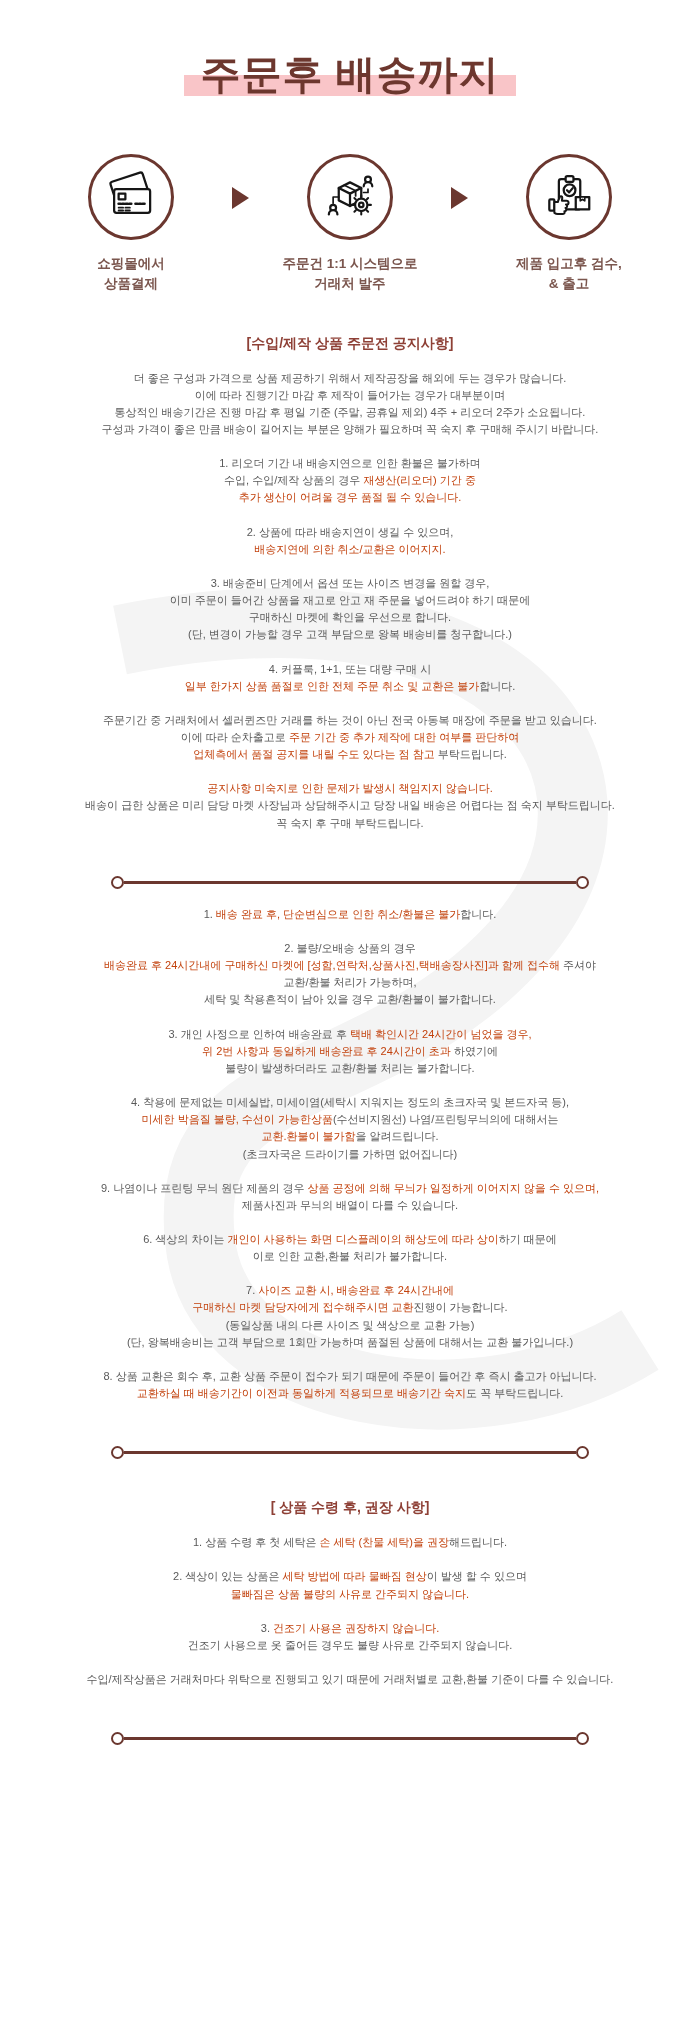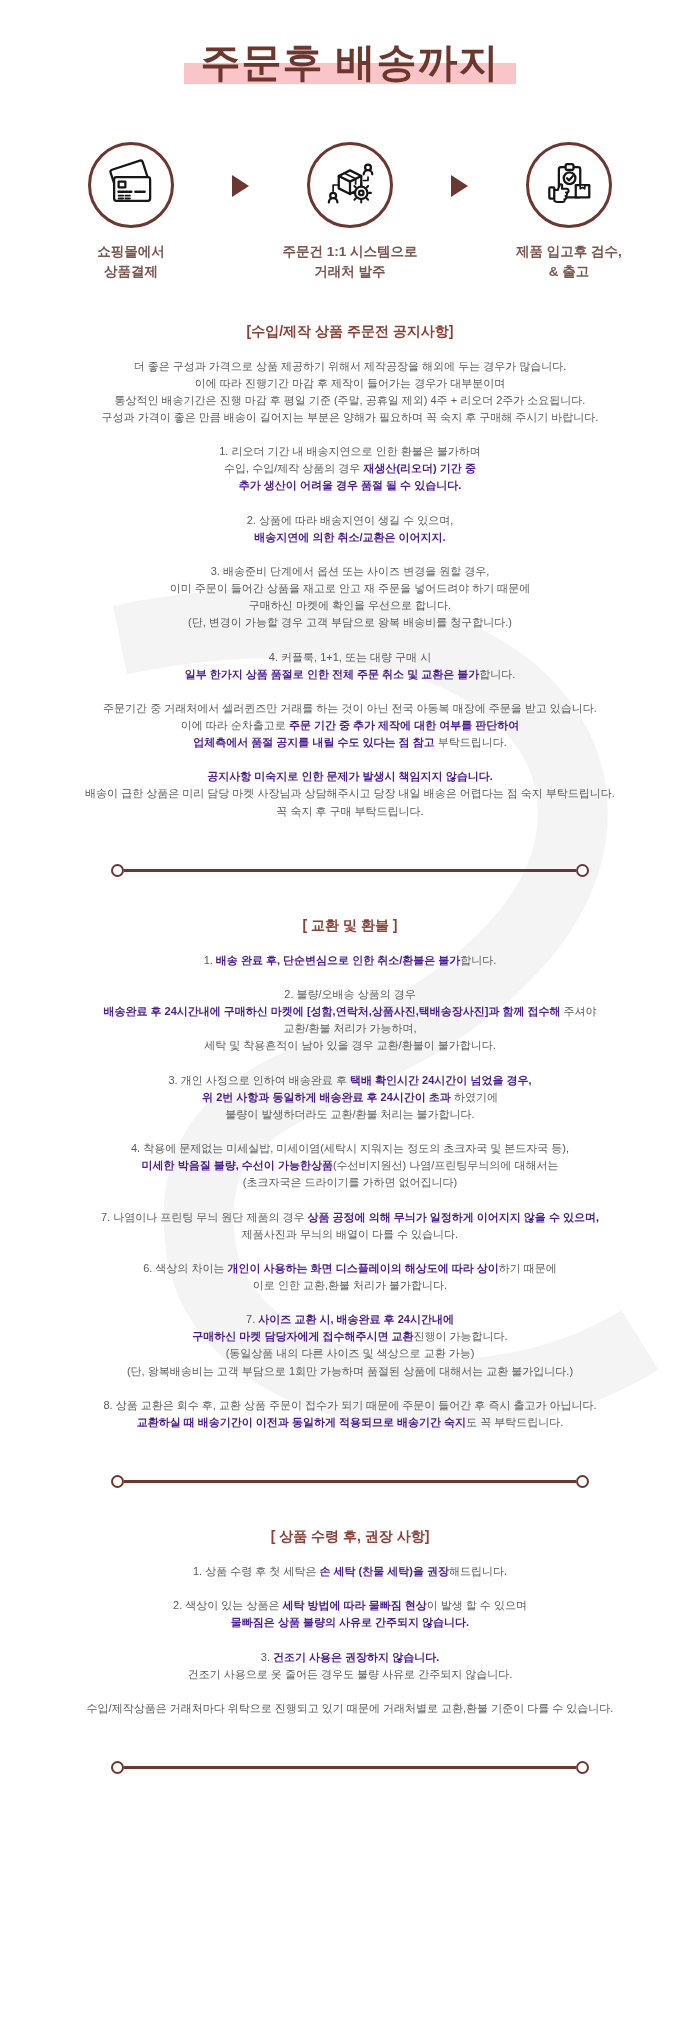--- a/index.html
+++ b/index.html
@@ -76,38 +76,38 @@
   }
   .arrow{
     width:0; height:0;
     border-left:17px solid #6b372f;
     border-top:11px solid transparent;
     border-bottom:11px solid transparent;
     margin-top:33px;
   }
 
   .notice-title-wrap{ margin-top:96px; }
-  .first-title-wrap{ margin-top:0; }
+  .first-title-wrap{ margin-top:12px; }
 
   
   .sections{ margin-top:26px; padding-bottom:60px; }
   .sec-heading{
     font-size:14px;
     font-weight:700;
     color:#8e4036;
     margin:40px 0 8px;
   }
   .block{ margin:17px 0; }
   .line{
     font-size:11px;
     line-height:1.56;
     color:#595959;
   }
   .gry{ color:#595959; }
-  .red{ color:#4c1d95; font-weight:700; }
+  .red{ color:#c2410c; font-weight:400; }
 
   .divider{
     width:478px;
     margin:44px auto 6px;
     display:flex;
     align-items:center;
   }
   .divider .dot{
     width:9px; height:9px;
     border:2.5px solid #6b372f;
@@ -246,42 +246,42 @@
             <div class="line"><span class="gry">배송이 급한 상품은 미리 담당 마켓 사장님과 상담해주시고 당장 내일 배송은 어렵다는 점 숙지 부탁드립니다.</span></div>
             <div class="line"><span class="gry">꼭 숙지 후 구매 부탁드립니다.</span></div>
           </div>
         </div>
         <div class="divider">
           <span class="dot"></span>
           <span class="rule"></span>
           <span class="dot"></span>
         </div>
         <div class="section">
-          <div class="sec-heading">[ 교환 및 환불 ]</div>
           <div class="block">
             <div class="line"><span class="gry">1. </span><span class="red">배송 완료 후, 단순변심으로 인한 취소/환불은 불가</span><span class="gry">합니다.</span></div>
           </div>
           <div class="block">
             <div class="line"><span class="gry">2. 불량/오배송 상품의 경우</span></div>
             <div class="line"><span class="red">배송완료 후 24시간내에 구매하신 마켓에 [성함,연락처,상품사진,택배송장사진]과 함께 접수해</span><span class="gry"> 주셔야</span></div>
             <div class="line"><span class="gry">교환/환불 처리가 가능하며,</span></div>
             <div class="line"><span class="gry">세탁 및 착용흔적이 남아 있을 경우 교환/환불이 불가합니다.</span></div>
           </div>
           <div class="block">
             <div class="line"><span class="gry">3. 개인 사정으로 인하여 배송완료 후 </span><span class="red">택배 확인시간 24시간이 넘었을 경우,</span></div>
             <div class="line"><span class="red">위 2번 사항과 동일하게 배송완료 후 24시간이 초과 </span><span class="gry">하였기에</span></div>
             <div class="line"><span class="gry">불량이 발생하더라도 교환/환불 처리는 불가합니다.</span></div>
           </div>
           <div class="block">
             <div class="line"><span class="gry">4. 착용에 문제없는 미세실밥, 미세이염(세탁시 지워지는 정도의 초크자국 및 본드자국 등),</span></div>
             <div class="line"><span class="red">미세한 박음질 불량, 수선이 가능한상품</span><span class="gry">(수선비지원선) 나염/프린팅무늬의에 대해서는</span></div>
+            <div class="line"><span class="red">교환.환불이 불가함</span><span class="gry">을 알려드립니다.</span></div>
             <div class="line"><span class="gry">(초크자국은 드라이기를 가하면 없어집니다)</span></div>
           </div>
           <div class="block">
-            <div class="line"><span class="gry">7. 나염이나 프린팅 무늬 원단 제품의 경우 </span><span class="red">상품 공정에 의해 무늬가 일정하게 이어지지 않을 수 있으며,</span></div>
+            <div class="line"><span class="gry">9. 나염이나 프린팅 무늬 원단 제품의 경우 </span><span class="red">상품 공정에 의해 무늬가 일정하게 이어지지 않을 수 있으며,</span></div>
             <div class="line"><span class="gry">제품사진과 무늬의 배열이 다를 수 있습니다.</span></div>
           </div>
           <div class="block">
             <div class="line"><span class="gry">6. 색상의 차이는 </span><span class="red">개인이 사용하는 화면 디스플레이의 해상도에 따라 상이</span><span class="gry">하기 때문에</span></div>
             <div class="line"><span class="gry">이로 인한 교환,환불 처리가 불가합니다.</span></div>
           </div>
           <div class="block">
             <div class="line"><span class="gry">7. </span><span class="red">사이즈 교환 시, 배송완료 후 24시간내에</span></div>
             <div class="line"><span class="red">구매하신 마켓 담당자에게 접수해주시면 교환</span><span class="gry">진행이 가능합니다.</span></div>
             <div class="line"><span class="gry">(동일상품 내의 다른 사이즈 및 색상으로 교환 가능)</span></div>

